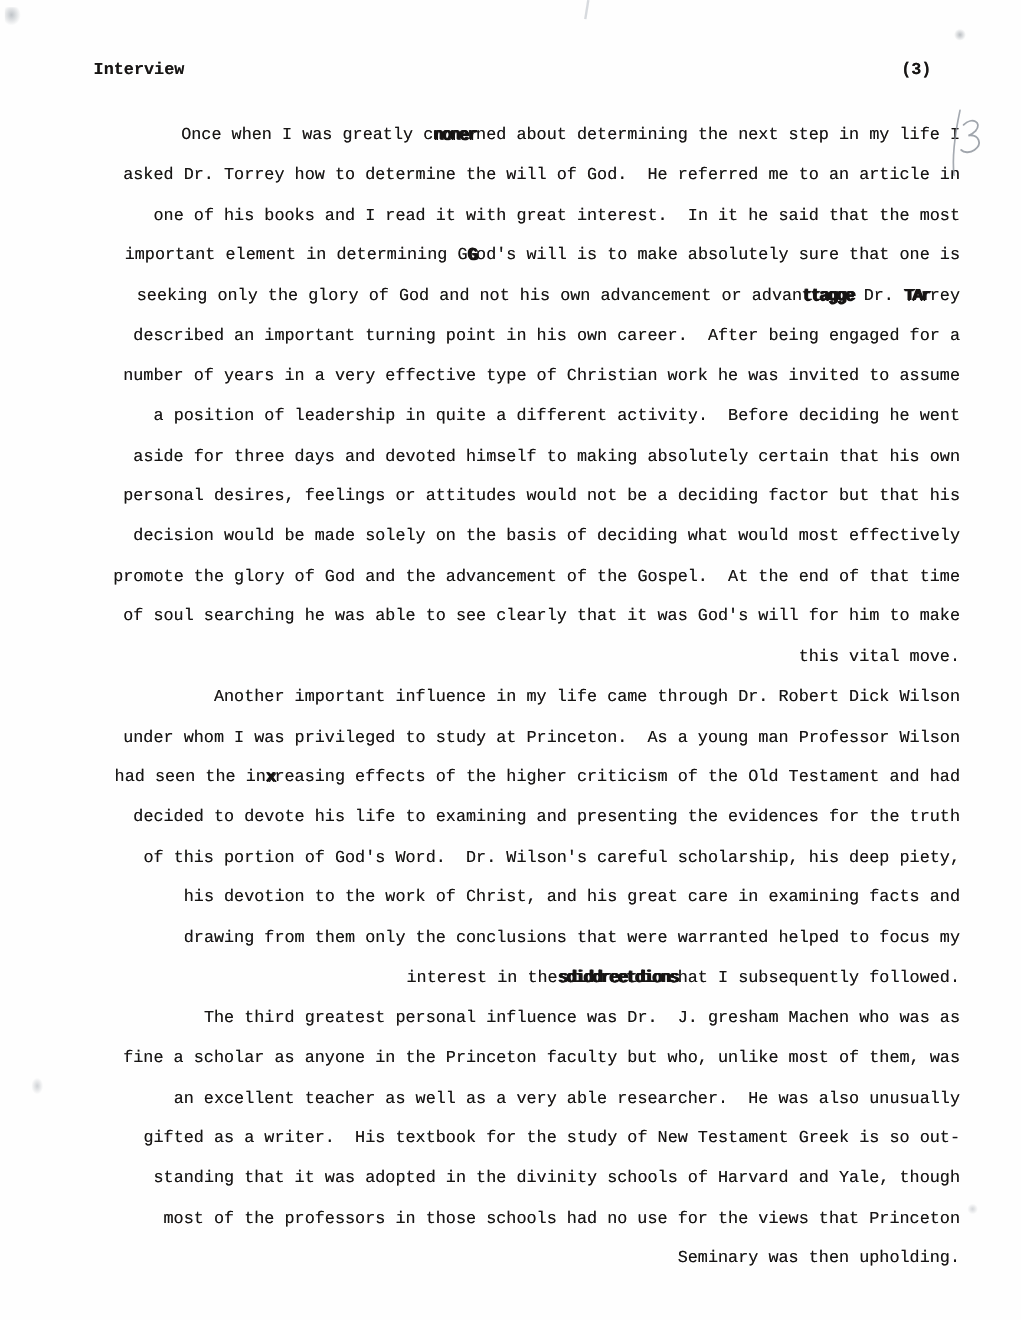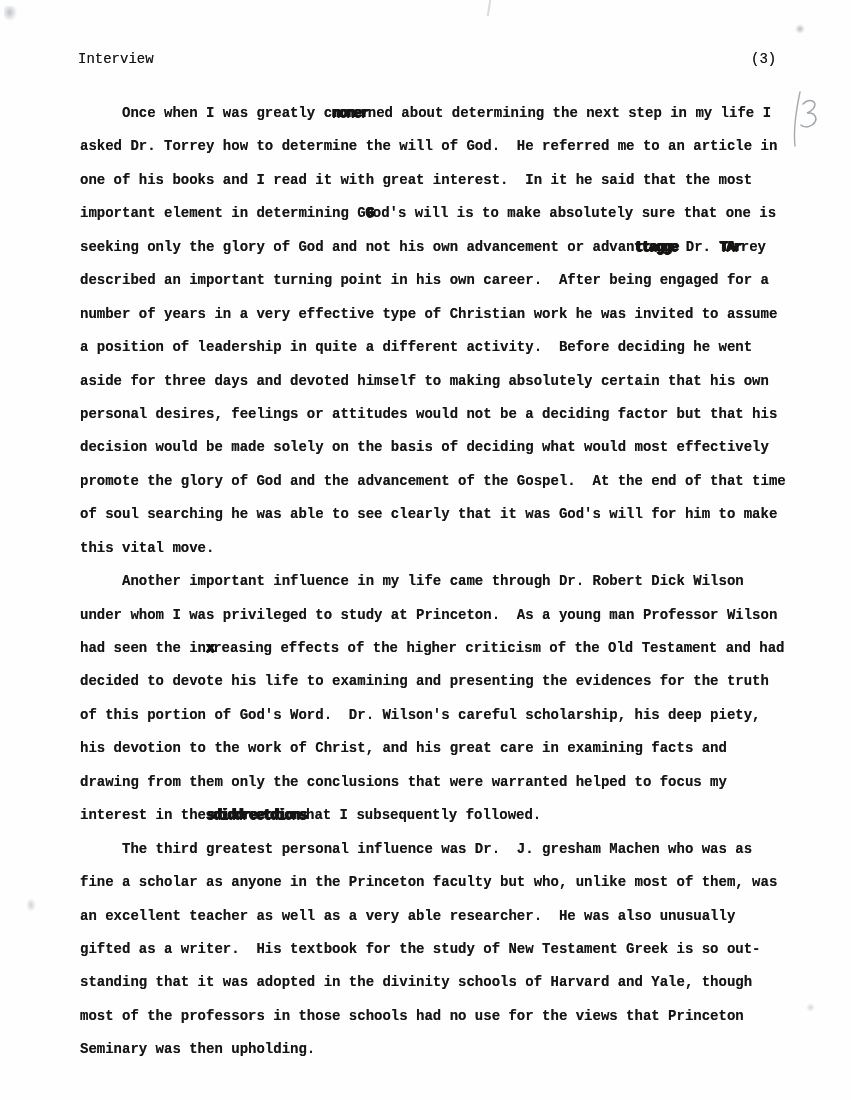--- a/index.html
+++ b/index.html
@@ -6,30 +6,31 @@
   .sheet{
     position:relative;
     width:851px;height:1100px;
     background:#fefefe;
     overflow:hidden;
     font-family:"Liberation Mono","DejaVu Sans Mono",monospace;
     color:#171514;
   }
   .header{
     position:absolute;top:51px;left:0;width:851px;height:20px;
-    font-size:14px;font-weight:400;letter-spacing:0;
+    font-size:14px;font-weight:700;letter-spacing:0;
     text-shadow:0 0 .4px rgba(20,18,16,.65);
   }
   .header-left{position:absolute;left:78px;top:0;}
   .header-right{position:absolute;left:751px;top:0;}
   .body-text{
     position:absolute;top:97px;left:80px;width:720px;
-    font-size:14px;font-weight:700;line-height:33.45px;
+    font-size:14px;font-weight:400;line-height:33.45px;
     white-space:pre;letter-spacing:0;
     text-shadow:0 0 .4px rgba(20,18,16,.6);
+    text-align:right;
   }
   .line{height:33.45px;}
   .ov{
     letter-spacing:-.09em;
     text-shadow:
       .8px 0 currentColor,
       -.7px 0 currentColor,
       0 .7px currentColor,
       1.4px .3px currentColor,
       0 0 .5px currentColor;

